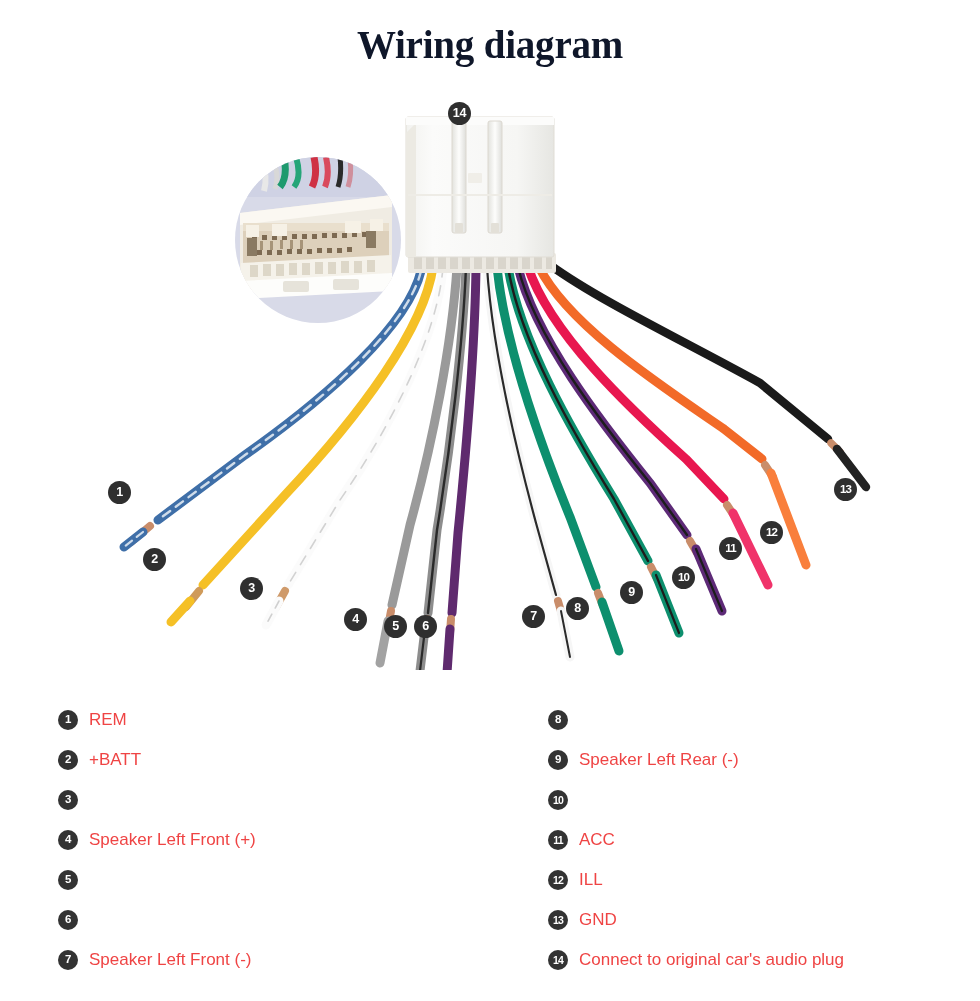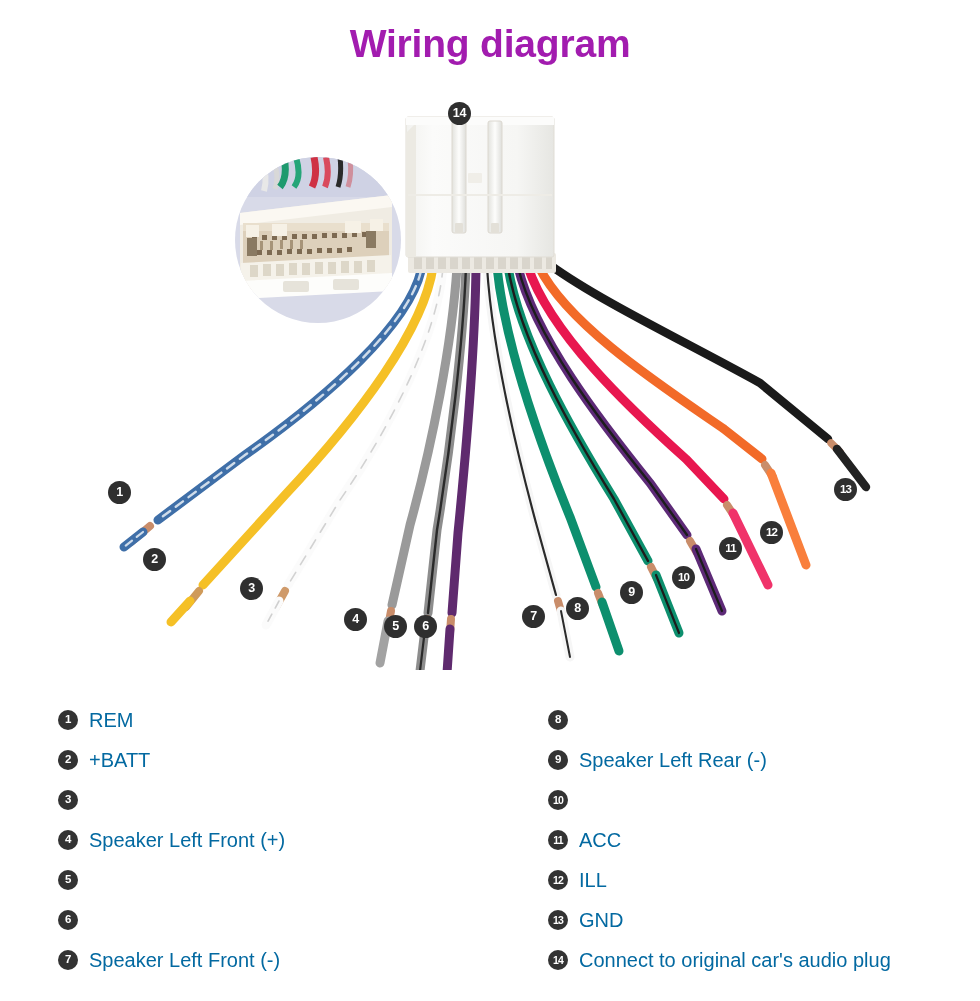--- a/index.html
+++ b/index.html
@@ -12,22 +12,23 @@
     overflow:hidden;
     position:relative;
   }
   #page{position:relative;width:980px;height:1001px;}
 
   
   .title{
     position:absolute;left:0;top:22px;width:980px;
     text-align:center;
     font-size:39px;font-weight:bold;
-    color:#a21caf;
+    color:#0f172a;
     letter-spacing:-0.2px;
+    font-family:Liberation Serif, serif;
   }
 
   
   .stage{position:absolute;left:0;top:95px;width:980px;height:575px;}
   .stage svg{display:block;width:980px;height:575px;}
 
   
   .badge{
     position:absolute;
     width:23px;height:23px;border-radius:50%;
@@ -55,22 +56,22 @@
     flex:0 0 auto;
     width:20px;height:20px;border-radius:50%;
     background:#333333;color:#ffffff;
     font-size:11.5px;font-weight:bold;
     display:flex;align-items:center;justify-content:center;
     line-height:1;letter-spacing:-0.3px;
     margin-right:11px;
   }
   .legend-badge.wide{font-size:10.5px;letter-spacing:-0.9px;}
   .legend-label{
-    font-size:20px;
-    color:#0369a1;
+    font-size:17px;
+    color:#ef4444;
     white-space:nowrap;
   }
 </style>
 </head>
 <body>
 
 <div id="page">
 
   <div class="title">Wiring diagram</div>
 

